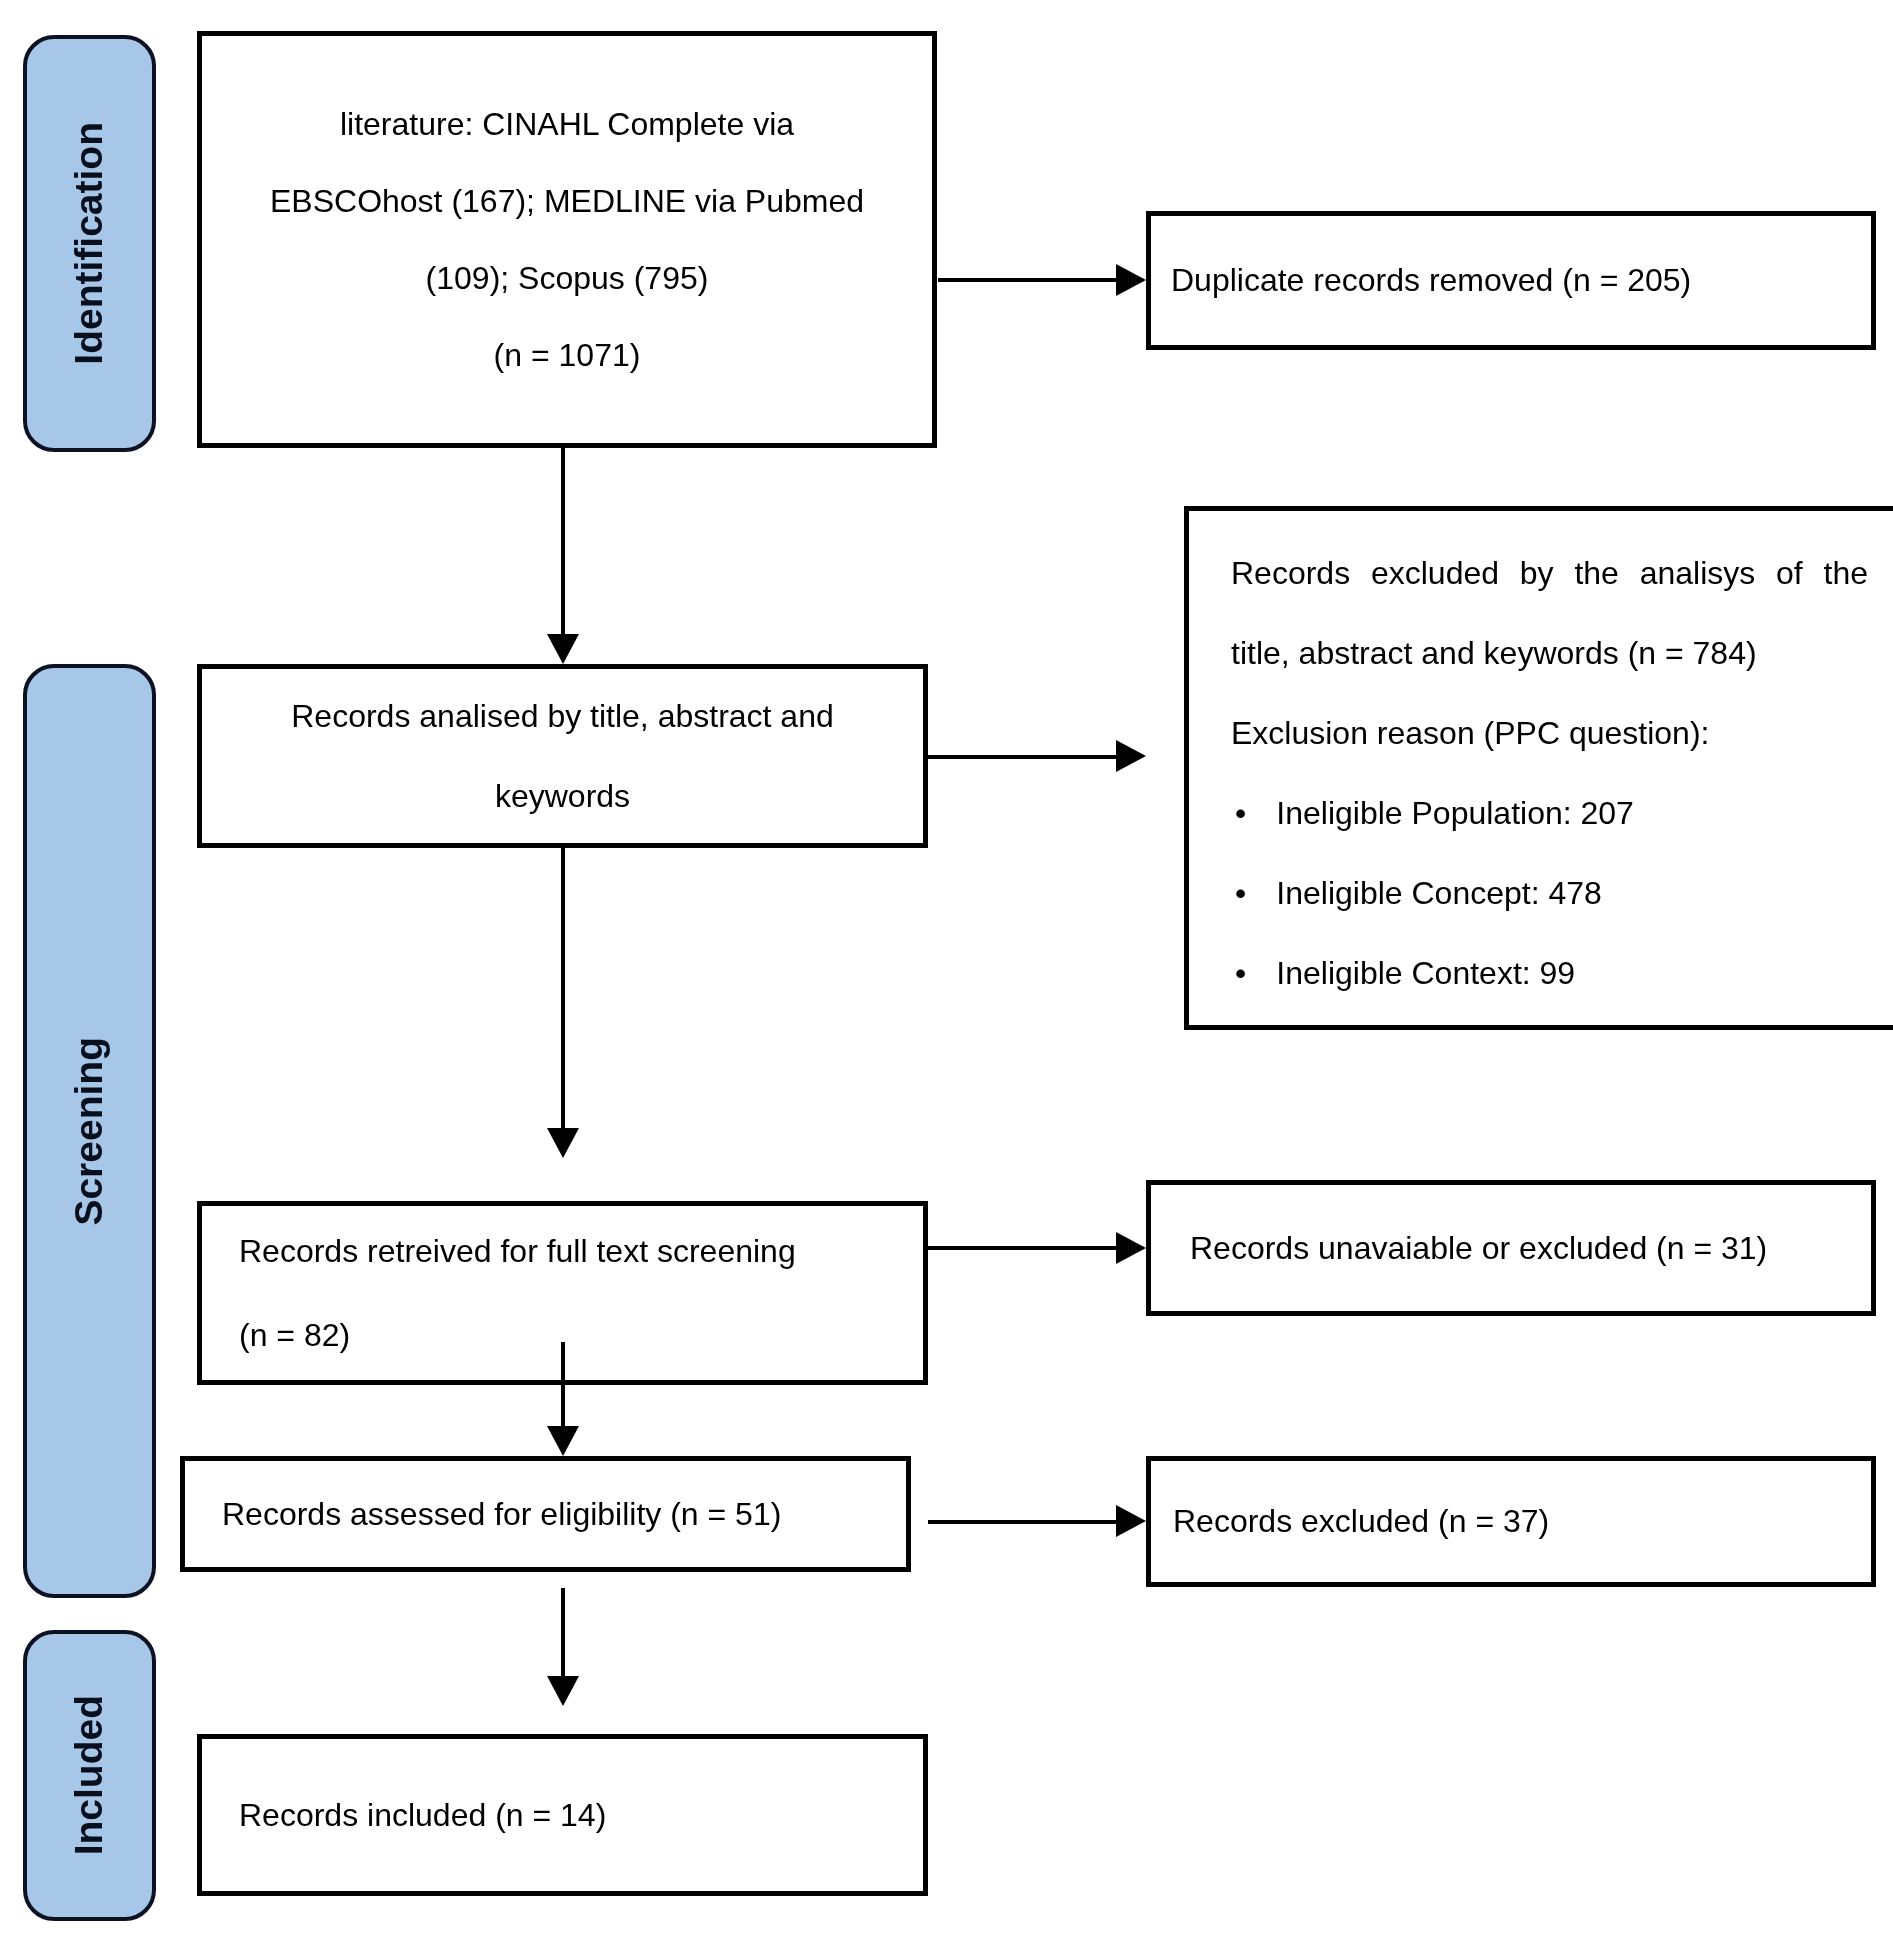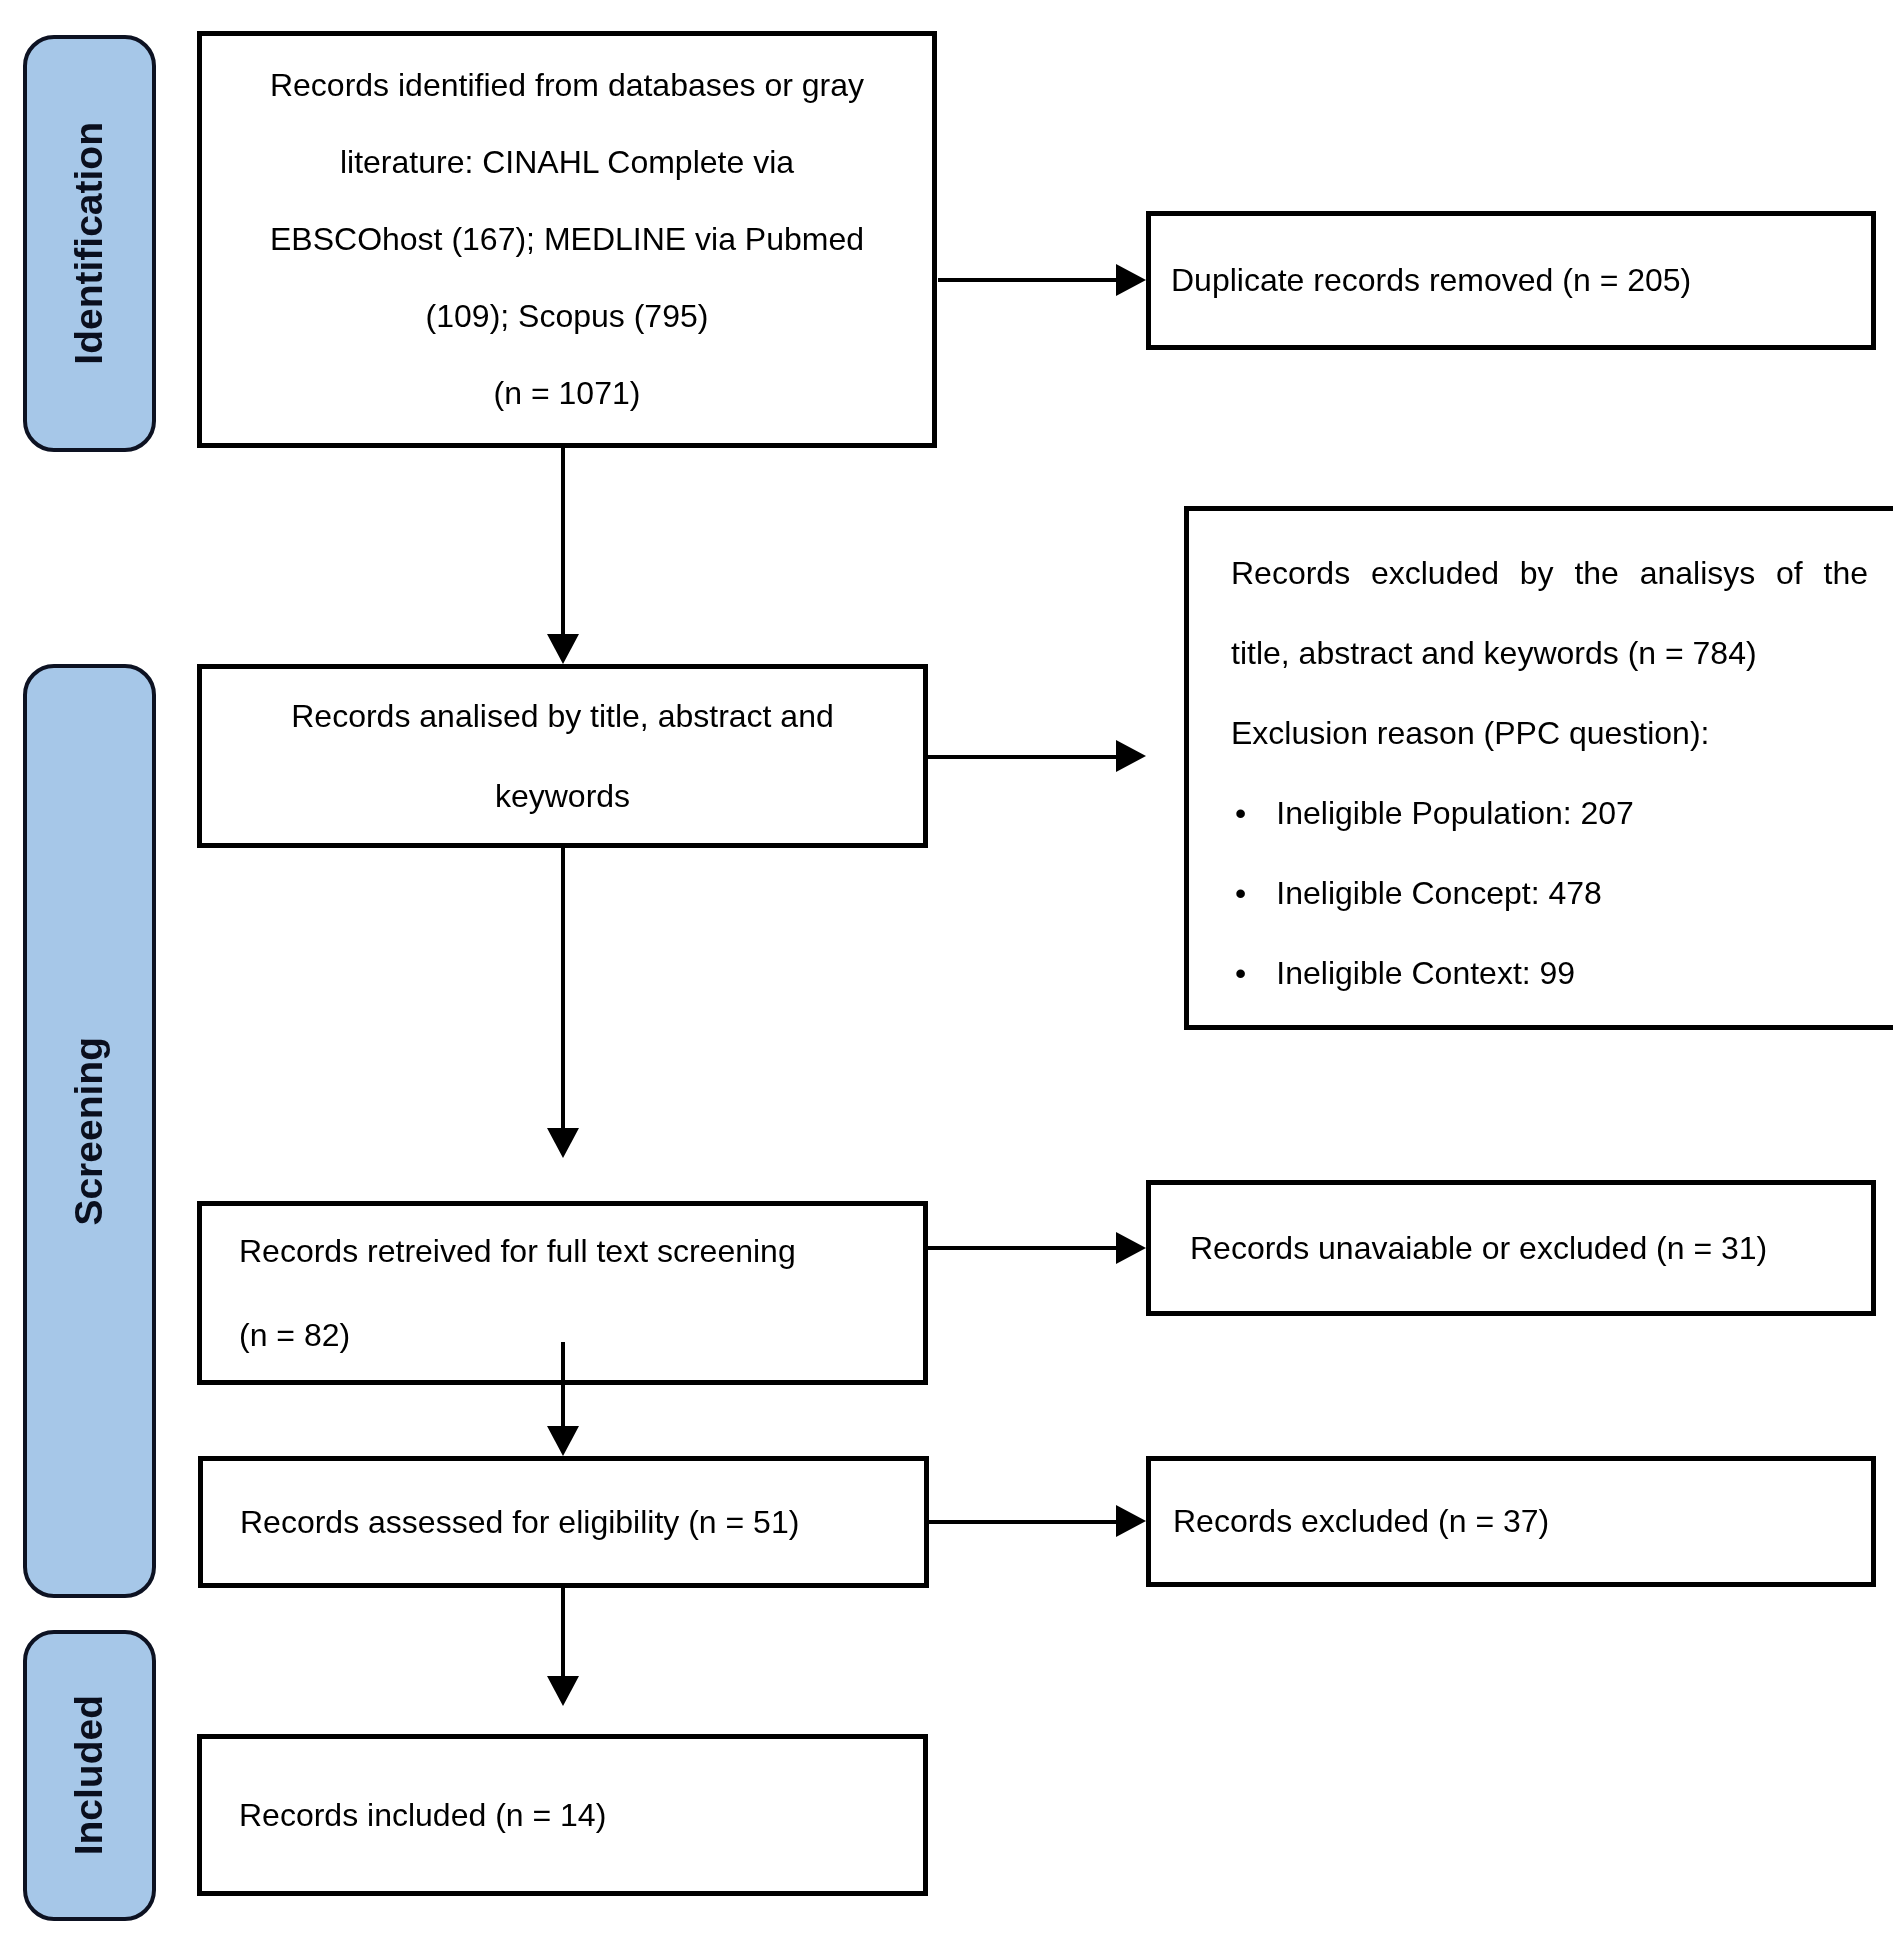--- a/index.html
+++ b/index.html
@@ -77,21 +77,21 @@
   }
   #box-analysed {
     left: 197px; top: 664px; width: 731px; height: 184px;
     line-height: 80px;
   }
   #box-retrieved {
     left: 197px; top: 1158px; width: 731px; height: 184px;
     padding-left: 37px; line-height: 84px;
   }
   #box-assessed {
-    left: 198px; top: 1456px; width: 731px; height: 132px;
+    left: 180px; top: 1456px; width: 731px; height: 116px;
     padding-left: 37px;
   }
   #box-included {
     left: 197px; top: 1706px; width: 731px; height: 162px;
     padding-left: 37px;
     margin-top: 28px;
   }
 
   #rbox-duplicates {
     left: 1146px; top: 211px; width: 730px; height: 139px;
@@ -157,21 +157,20 @@
     <span class="stage-label" style="color: rgb(10, 15, 30);">Identification</span>
   </div>
   <div class="stage" id="stage-screening" style="background: rgb(166, 199, 232); border-color: rgb(13, 18, 34);">
     <span class="stage-label" style="color: rgb(10, 15, 30);">Screening</span>
   </div>
   <div class="stage" id="stage-included" style="background: rgb(166, 199, 232); border-color: rgb(13, 18, 34);">
     <span class="stage-label" style="color: rgb(10, 15, 30);">Included</span>
   </div>
 
   <div class="wbox center-col" id="box-identified">
-    <div>Records identified from databases or gray</div>
     <div>literature: CINAHL Complete via</div>
     <div>EBSCOhost (167); MEDLINE via Pubmed</div>
     <div>(109); Scopus (795)</div>
     <div>(n = 1071)</div>
   </div>
 
   <div class="wbox center-col" id="box-analysed">
     <div>Records analised by title, abstract and</div>
     <div>keywords</div>
   </div>

